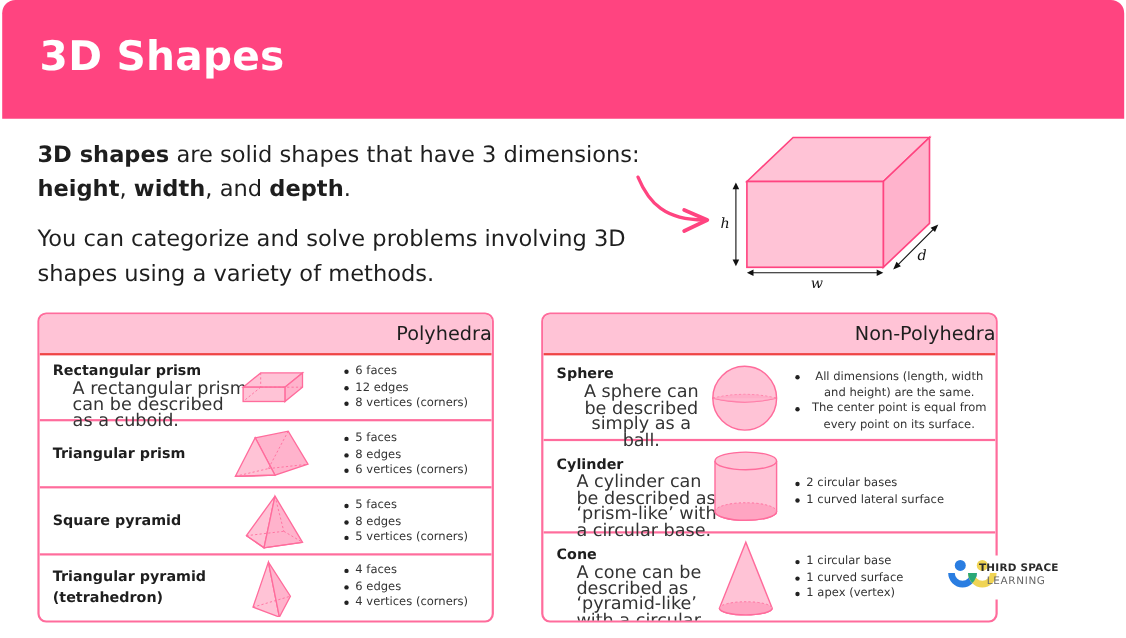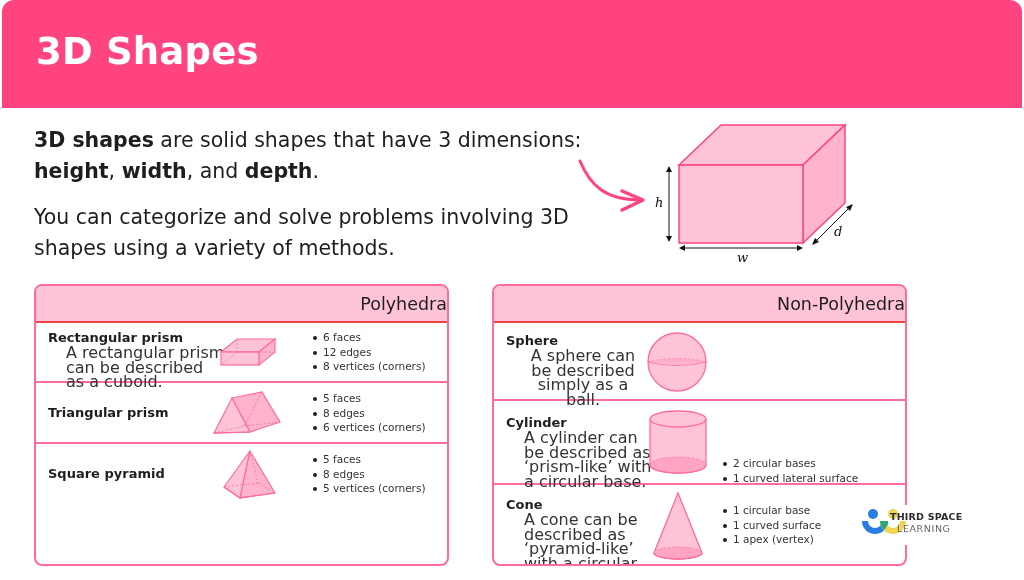--- a/index.html
+++ b/index.html
@@ -128,47 +128,67 @@
       <line x1="2" y1="38" x2="36" y2="34" stroke="#ff6c9c" stroke-dasharray="2,2" stroke-width="0.8"></line>
       <line x1="36" y1="34" x2="53" y2="44" stroke="#ff6c9c" stroke-dasharray="2,2" stroke-width="0.8"></line>
     </svg>
     <ul style="left:276px; top:8px;">
       <li>5 faces</li>
       <li>8 edges</li>
       <li>5 vertices (corners)</li>
     </ul>
   </div>
 
+  <div class="row" style="height:58px;">
+    <div class="title" style="top:10px; line-height:19px;">
+      <span>Triangular pyramid</span><br>
+      <span>(tetrahedron)</span>
+    </div>
+    <svg class="shape" style="left:190px; top:4px;" width="42" height="52" viewBox="0 0 42 52">
+      <polygon points="18,2 4,43 28,52" fill="#ffc3d6" stroke="#ff6c9c" stroke-width="1.2"></polygon>
+      <polygon points="18,2 28,52 38,33" fill="#ffb3cc" stroke="#ff6c9c" stroke-width="1.2"></polygon>
+      <line x1="4" y1="43" x2="38" y2="33" stroke="#ff6c9c" stroke-dasharray="2,2" stroke-width="0.8"></line>
+    </svg>
+    <ul style="left:276px; top:6px;">
+      <li>4 faces</li>
+      <li>6 edges</li>
+      <li>4 vertices (corners)</li>
+    </ul>
+  </div>
 </div>
 
 <div class="card" id="nonpoly">
   <div class="card-head">Non-Polyhedra</div>
 
   <div class="row" style="height:78px;text-align:center;">
     <div class="title" style="top:10px;">Sphere</div>
     <div class="desc" style="top:26px; width:118px;">A sphere can be described simply as a ball.</div>
     <svg class="shape" style="left:152px; top:8px;" width="62" height="62" viewBox="0 0 62 62">
       <circle cx="31" cy="31" r="29" fill="#ffc3d6" stroke="#ff6c9c" stroke-width="1.3"></circle>
       <path d="M2 31 Q 31 38 60 31" fill="none" stroke="#ff6c9c" stroke-width="1.1"></path>
       <path d="M2 31 Q 31 24 60 31" fill="#ffadc8" stroke="#ff6c9c" stroke-width="0.8" stroke-dasharray="2,2"></path>
       <path d="M2 31 Q 31 38 60 31 Q 31 24 2 31 Z" fill="#ffadc8" opacity="0.6"></path>
     </svg>
+    <ul style="left:228px; top:12px; width:180px;">
+      <li>All dimensions (length, width and height) are the same.</li>
+      <li>The center point is equal from every point on its surface.</li>
+    </ul>
   </div>
 
   <div class="row" style="height:84px;">
     <div class="title" style="top:14px;">Cylinder</div>
     <div class="desc" style="top:30px; width:138px;">A cylinder can be described as ‘prism-like’ with a circular base.</div>
     <svg class="shape" style="left:154px; top:8px;" width="60" height="68" viewBox="0 0 60 68">
       <path d="M2 10 L 2 56 A 28 8 0 0 0 58 56 L 58 10" fill="#ffc3d6" stroke="#ff6c9c" stroke-width="1.3"></path>
       <ellipse cx="30" cy="56" rx="28" ry="8" fill="#ffa5c2" stroke="none"></ellipse>
       <path d="M2 56 A 28 8 0 0 1 58 56" fill="none" stroke="#ff6c9c" stroke-width="0.8" stroke-dasharray="2,2"></path>
       <path d="M2 56 A 28 8 0 0 0 58 56" fill="none" stroke="#ff6c9c" stroke-width="1.3"></path>
       <ellipse cx="30" cy="10" rx="28" ry="8" fill="#ffc3d6" stroke="#ff6c9c" stroke-width="1.3"></ellipse>
     </svg>
-    <ul style="left:228px; top:31px;margin-top:24px;">
+    <ul style="left:228px; top:31px;">
       <li>2 circular bases</li>
       <li>1 curved lateral surface</li>
     </ul>
   </div>
 
   <div class="row" style="height:82px;">
     <div class="title" style="top:12px;">Cone</div>
     <div class="desc" style="top:28px; width:140px;">A cone can be described as ‘pyramid-like’ with a circular base.</div>
     <svg class="shape" style="left:158px; top:6px;" width="52" height="70" viewBox="0 0 52 70">
       <path d="M26 2 L 2 62 A 24 6 0 0 0 50 62 Z" fill="#ffc3d6" stroke="#ff6c9c" stroke-width="1.3"></path>

